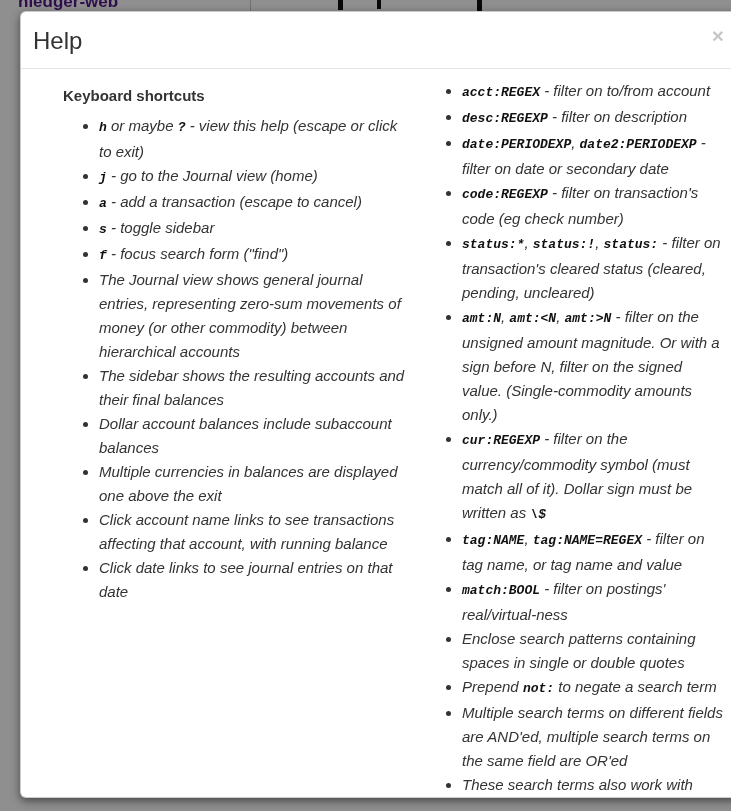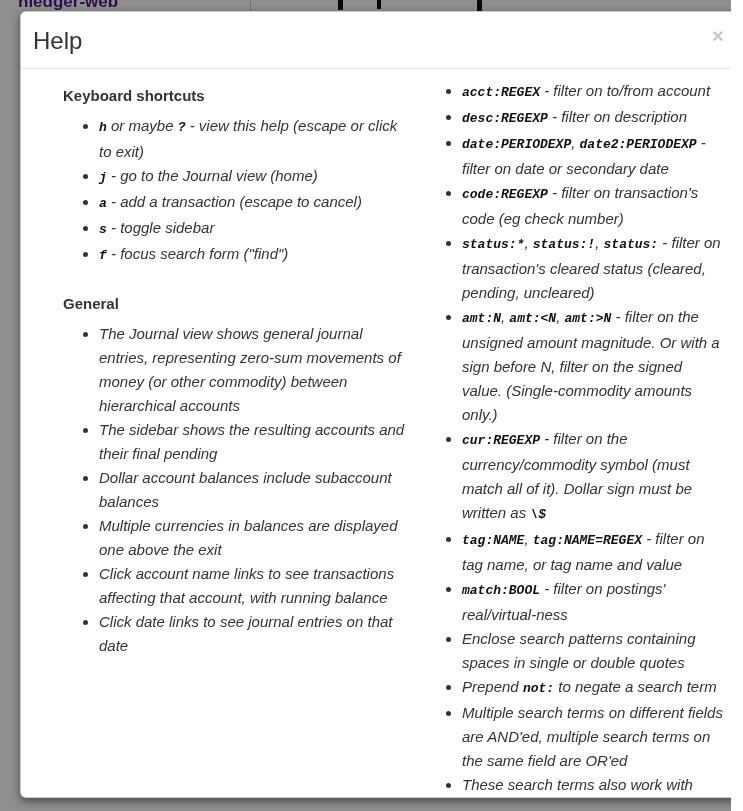--- a/index.html
+++ b/index.html
@@ -167,24 +167,23 @@
       <div class="col col-left">
         <h2 class="section-heading">Keyboard shortcuts</h2>
         <ul class="help-list">
             <li><code>h</code> or maybe <code>?</code> - view this help (escape or click to exit)</li>
             <li><code>j</code> - go to the Journal view (home)</li>
             <li><code>a</code> - add a transaction (escape to cancel)</li>
             <li><code>s</code> - toggle sidebar</li>
             <li><code>f</code> - focus search form ("find")</li>
           </ul>
 
-        <h2 class="section-heading spaced">General</h2>
         <ul class="help-list">
             <li>The Journal view shows general journal entries, representing zero-sum movements of money (or other commodity) between hierarchical accounts</li>
-            <li>The sidebar shows the resulting accounts and their final pending</li>
+            <li>The sidebar shows the resulting accounts and their final balances</li>
             <li>Dollar account balances include subaccount balances</li>
             <li>Multiple currencies in balances are displayed one above the exit</li>
             <li>Click account name links to see transactions affecting that account, with running balance</li>
             <li>Click date links to see journal entries on that date</li>
           </ul>
       </div>
 
       <div class="col col-right">
         <ul class="help-list">
             <li><code>acct:REGEX</code> - filter on to/from account</li>

